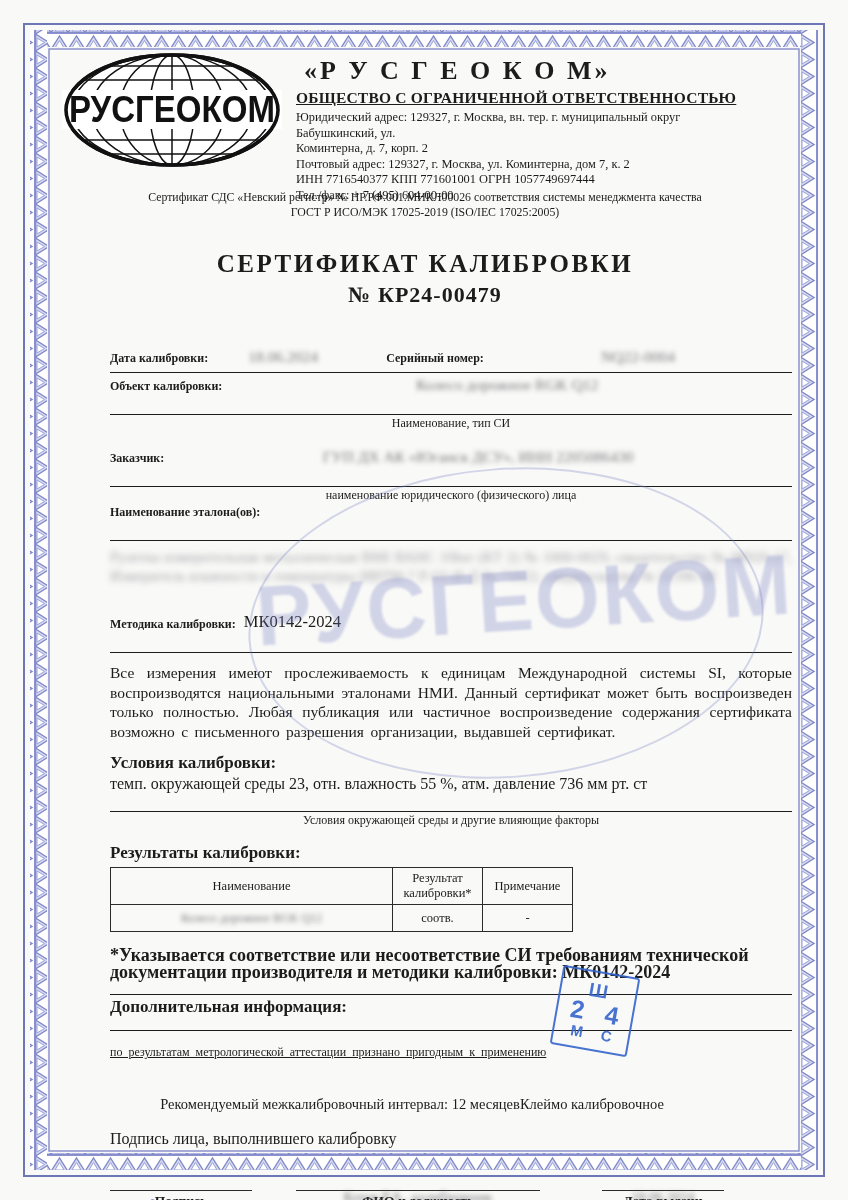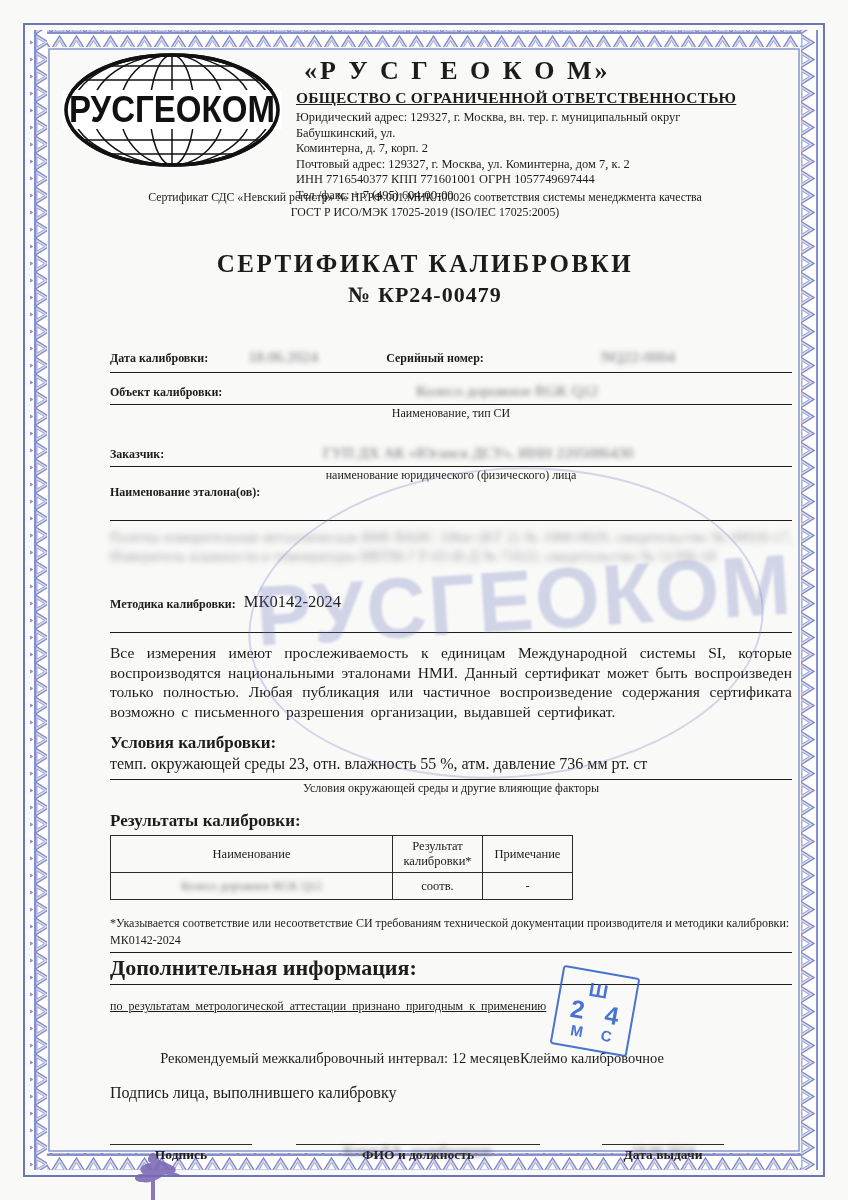--- a/index.html
+++ b/index.html
@@ -22,38 +22,38 @@
   .row{display:flex;align-items:flex-end;border-bottom:1.8px solid #1d1d1d;}
   .lbl{font-size:12px;font-weight:bold;white-space:nowrap;}
   .val{font-size:15.5px;}
   .redact{filter:blur(2.6px);opacity:.8;color:#55555c;}
   .redact2{filter:blur(3px);opacity:.75;color:#84848e;}
   .cap{font-size:12px;text-align:center;margin-top:1px;}
   .r1{padding-bottom:6px;}
   .r1 .v1{width:150px;text-align:center;}
   .r1 .l2{margin-left:28px;}
   .r1 .v2{flex:1;text-align:center;}
-  .r2{margin-top:9px;padding-bottom:4px;}
+  .r2{margin-top:3px;padding-bottom:20px;}
   .r2 .v{flex:1;text-align:center;}
   .gap14{height:14px;}
   .heading-u{border-bottom:1.8px solid #1d1d1d;padding-bottom:20px;}
   .etalon{font-size:15px;line-height:19px;text-align:justify;margin-top:7px;}
   .method{margin-top:26px;}
   .method .val{margin-left:8px;font-size:16.5px;}
   .para{font-size:15.5px;line-height:19.6px;text-align:justify;word-spacing:2.5px;margin-top:10px;}
   .cond-h{margin-top:12px;font-size:17px;font-weight:bold;}
-  .cond-v{font-size:16px;border-bottom:1.5px solid #1d1d1d;padding-bottom:6px;margin-top:2px;}
+  .cond-v{font-size:16px;border-bottom:1.5px solid #1d1d1d;padding-bottom:18px;margin-top:2px;}
   .res-h{margin-top:15px;font-size:17px;font-weight:bold;}
   table.res{border-collapse:collapse;margin-top:4px;}
   table.res th,table.res td{border:1.6px solid #2b2b2b;font-weight:normal;font-size:12.5px;
       text-align:center;padding:2px 4px;font-family:"Liberation Serif",serif;}
   table.res th{height:32px;}
   table.res td{height:22px;margin-left:44px;}
-  .fnote{font-size:12px;line-height:17px;margin-top:15px;border-bottom:1.8px solid #1d1d1d;padding-bottom:3px;}
-  .addinfo-h{font-size:22px;font-weight:bold;border-bottom:1.8px solid #1d1d1d;padding-bottom:3px;padding-top:2px;}
+  .fnote{font-size:18px;line-height:17px;margin-top:15px;border-bottom:1.8px solid #1d1d1d;padding-bottom:13px;font-weight:bold;}
+  .addinfo-h{font-size:17px;font-weight:bold;border-bottom:1.8px solid #1d1d1d;padding-bottom:13px;padding-top:2px;}
   .addinfo-t{font-size:12px;word-spacing:3px;margin-top:14px;text-decoration:underline;}
   .interval-row{display:flex;justify-content:center;margin-top:36px;font-size:14.5px;padding-right:78px;}
   .signer-cap{margin-top:17px;font-size:16px;}
   .sigzone{position:relative;height:70px;margin-top:6px;}
   .sigline{position:absolute;border-top:1.6px solid #2b2b2b;}
   .sigline .under{font-size:13.5px;font-weight:bold;text-align:center;margin-top:2px;}
   .sigline .over{position:absolute;left:0;right:0;bottom:3px;text-align:center;font-size:14px;}
   .sl1{left:0;width:142px;top:36px;}
   .sl2{left:186px;width:244px;top:36px;}
   .sl3{left:492px;width:122px;top:36px;}

